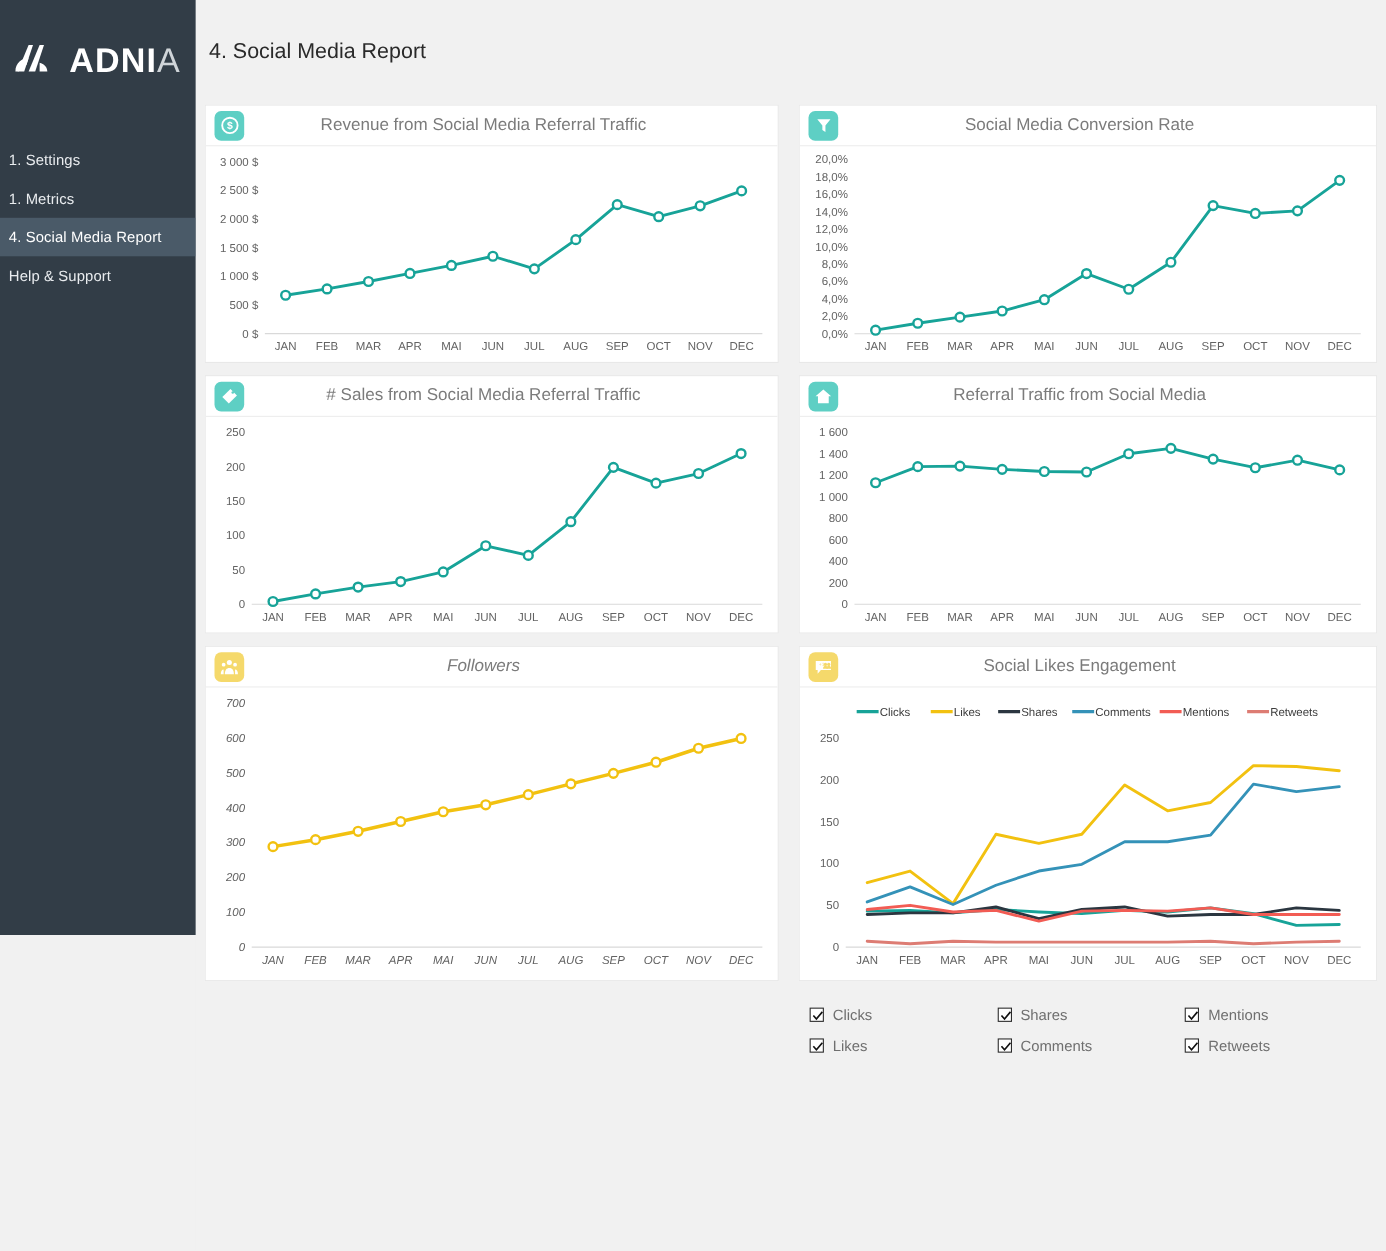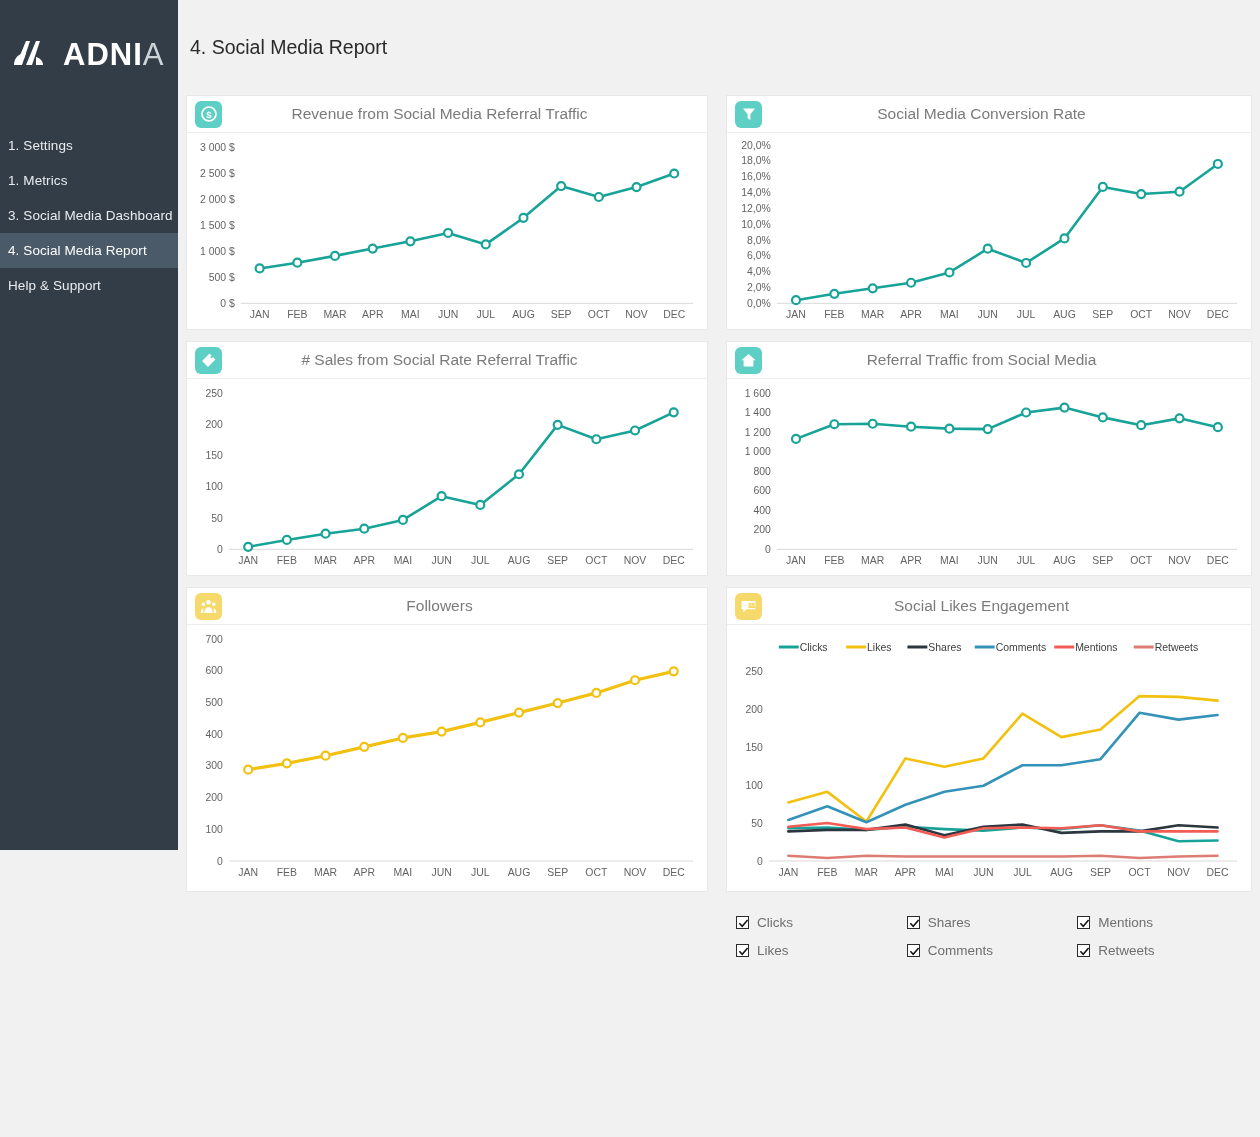--- a/index.html
+++ b/index.html
@@ -73,21 +73,21 @@
   .panel-title {
     position: absolute; left: 0; right: 15px; text-align: center;
     font-size: 15.5px; color: #7b7b7b; font-weight: 400;
     pointer-events: none;
   }
   .panel-body { flex: 1; position: relative; }
   .panel-body svg { display: block; width: 100%; height: 100%; }
 
   
   .panel-engagement { grid-row: 3; grid-column: 2; }
-  .panel-followers { grid-row: 3; grid-column: 1; height: 305px; }
+  .panel-followers { grid-row: 3; grid-column: 1; height: 305px; font-style: italic; }
 
   
   .check-bar {
     grid-column: 2; grid-row: 4;
     display: grid; grid-template-columns: 1fr 1fr 1fr;
     row-gap: 13px; padding: 12px 4px 0 10px;
   }
   .check-item {
     display: flex; align-items: center; gap: 8px;
     font-size: 13.5px; color: #6f6f6f; cursor: pointer;
@@ -118,23 +118,20 @@
         <path d="M26 20 C30 21 33 24 33 28 L26 28 Z" fill="#ffffff"></path>
       </svg>
       <div class="logo-text"><span style="font-weight:700">ADNI</span><span class="dim">A</span></div>
     </div>
     <nav class="nav">
       <div class="nav-item">
           <span>1. Settings</span>
         </div>
       <div class="nav-item">
           <span>1. Metrics</span>
-        </div>
-      <div class="nav-item">
-          <span>3. Social Media Dashboard</span>
         </div>
       <div class="nav-item active">
           <span>4. Social Media Report</span>
         </div>
       <div class="nav-item">
           <span>Help &amp; Support</span>
         </div>
     </nav>
   </aside>
 
@@ -245,21 +242,21 @@
       </section>
 
       <section class="panel">
         <div class="panel-head">
           <div class="panel-icon teal">
             <svg width="17" height="17" viewBox="0 0 17 17">
                 <path d="M9.5 1.6 L15.4 7.5 L8 14.9 L2.1 9 Z" fill="#fff"></path>
                 <circle cx="11.6" cy="4.9" r="1.15" fill="#5ecfc4"></circle>
               </svg>
           </div>
-          <div class="panel-title"># Sales from Social Rate Referral Traffic</div>
+          <div class="panel-title"># Sales from Social Media Referral Traffic</div>
         </div>
         <div class="panel-body">
             <svg id="svg-sales" viewBox="0 0 522 197" preserveAspectRatio="none">
               <text x="36" y="174.6" text-anchor="end" class="axis-text">0</text>
               <text x="36" y="143.2" text-anchor="end" class="axis-text">50</text>
               <text x="36" y="111.79999999999998" text-anchor="end" class="axis-text">100</text>
               <text x="36" y="80.39999999999999" text-anchor="end" class="axis-text">150</text>
               <text x="36" y="48.99999999999999" text-anchor="end" class="axis-text">200</text>
               <text x="36" y="17.6" text-anchor="end" class="axis-text">250</text>
               <line x1="42" y1="171" x2="508" y2="171" class="gridline"></line>

